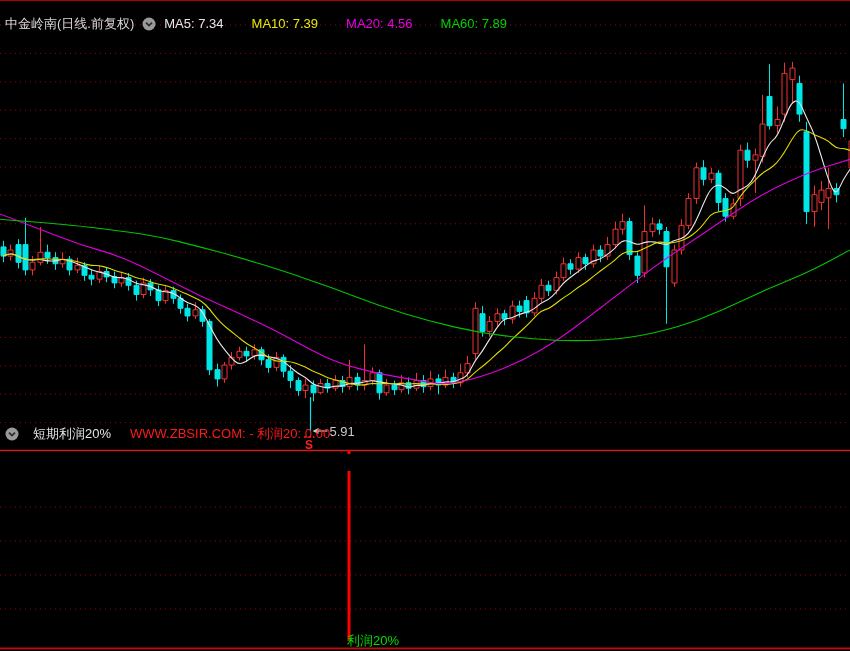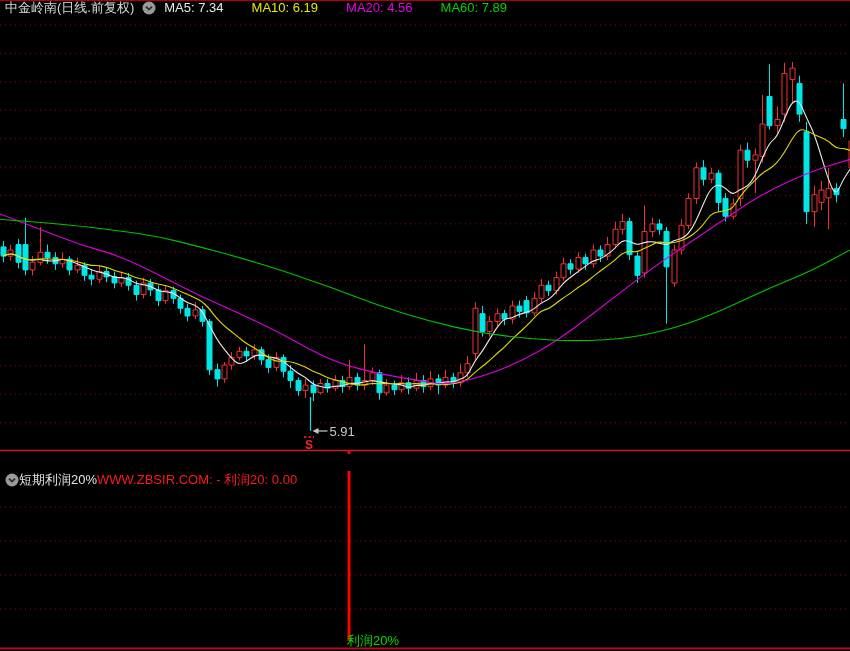--- a/index.html
+++ b/index.html
@@ -1,26 +1,26 @@
 <!DOCTYPE html>
 <html><head>
 <meta charset="utf-8">
 <style>
   html,body{margin:0;padding:0;background:#000;}
   .screen{position:relative;width:850px;height:651px;background:#000;overflow:hidden;
           font-family:"Liberation Sans",sans-serif;}
   #chart-svg{position:absolute;left:0;top:0;}
   .hdr{position:absolute;display:flex;align-items:center;font-size:13px;line-height:15px;
        white-space:nowrap;z-index:5;}
-  .main-hdr{top:0;left:5px;gap:8px;}
+  .main-hdr{top:16px;left:5px;gap:8px;}
   .main-title{color:#d9d9d9;}
   #ma-values{display:flex;gap:28px;}
-  .sub-hdr{top:472px;left:5px;gap:0;align-items:center;}
+  .sub-hdr{top:426px;left:5px;gap:14px;align-items:center;}
   .sub-title{color:#e2e2e2;}
-  .watermark{}
+  .watermark{margin-left:5px;}
   .dd-icon{display:inline-flex;width:14px;height:14px;flex:none;}
 </style>
 </head>
 <body>
 
 <div class="screen">
 
   <svg id="chart-svg" width="850" height="651">
       <g stroke="#a00000" stroke-width="1" stroke-dasharray="1 4">
         <line x1="0" y1="25" x2="850" y2="25"></line>
@@ -85,21 +85,21 @@
   <div class="hdr main-hdr">
     <span class="main-title">中金岭南(日线.前复权)</span>
     <span class="dd-icon">
       <svg viewBox="0 0 14 14" width="14" height="14">
         <circle cx="7" cy="7" r="6.5" fill="#9a9a9a"></circle>
         <path d="M4 5.6 L7 8.6 L10 5.6" stroke="#2e2e2e" stroke-width="1.8" fill="none"></path>
       </svg>
     </span>
     <span id="ma-values">
         <span style="color: rgb(232, 232, 232);">MA5: 7.34</span>
-        <span style="color: rgb(232, 232, 0);">MA10: 6.19</span>
+        <span style="color: rgb(232, 232, 0);">MA10: 7.39</span>
         <span style="color: rgb(232, 0, 232);">MA20: 4.56</span>
         <span style="color: rgb(0, 210, 0);">MA60: 7.89</span>
       </span>
   </div>
 
   <div class="hdr sub-hdr">
     <span class="dd-icon">
       <svg viewBox="0 0 14 14" width="14" height="14">
         <circle cx="7" cy="7" r="6.5" fill="#9a9a9a"></circle>
         <path d="M4 5.6 L7 8.6 L10 5.6" stroke="#2e2e2e" stroke-width="1.8" fill="none"></path>

